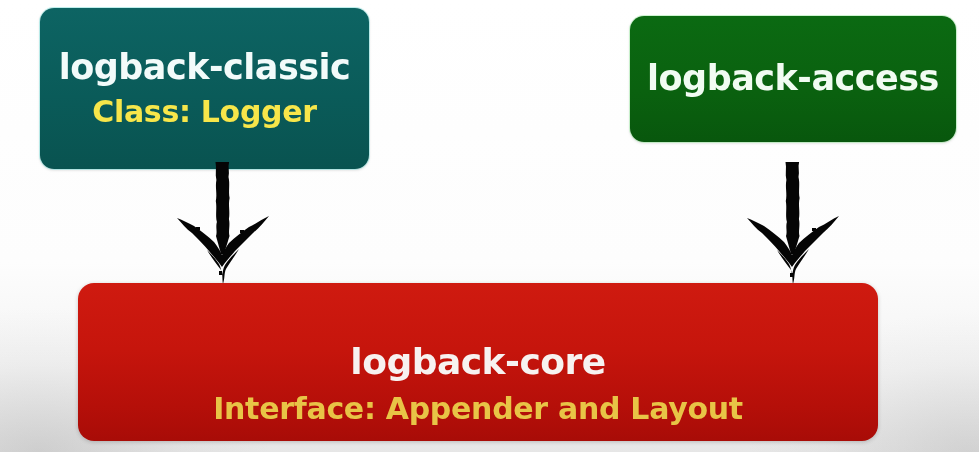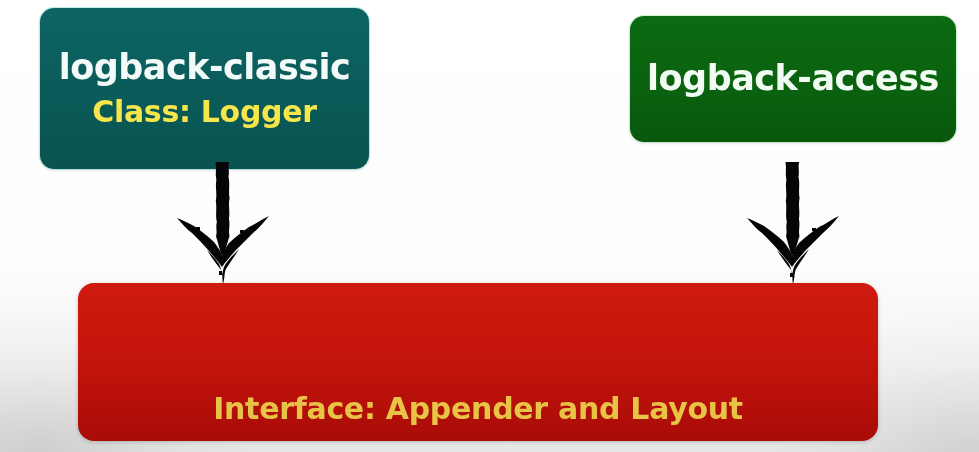--- a/index.html
+++ b/index.html
@@ -183,16 +183,17 @@
         <rect x="79" y="66" width="4" height="3"></rect>
         <rect x="48" y="85" width="3" height="3"></rect>
         <rect x="68" y="82" width="3" height="3"></rect>
         <rect x="58" y="98" width="4" height="3"></rect>
         <rect x="57" y="111" width="3" height="4"></rect>
       </g>
     </svg>
   </div>
 
   <div class="node" id="node-core">
+    <div class="title">logback-core</div>
     <div class="subtitle">Interface: Appender and Layout</div>
   </div>
 
 </div>
 
 </body></html>

